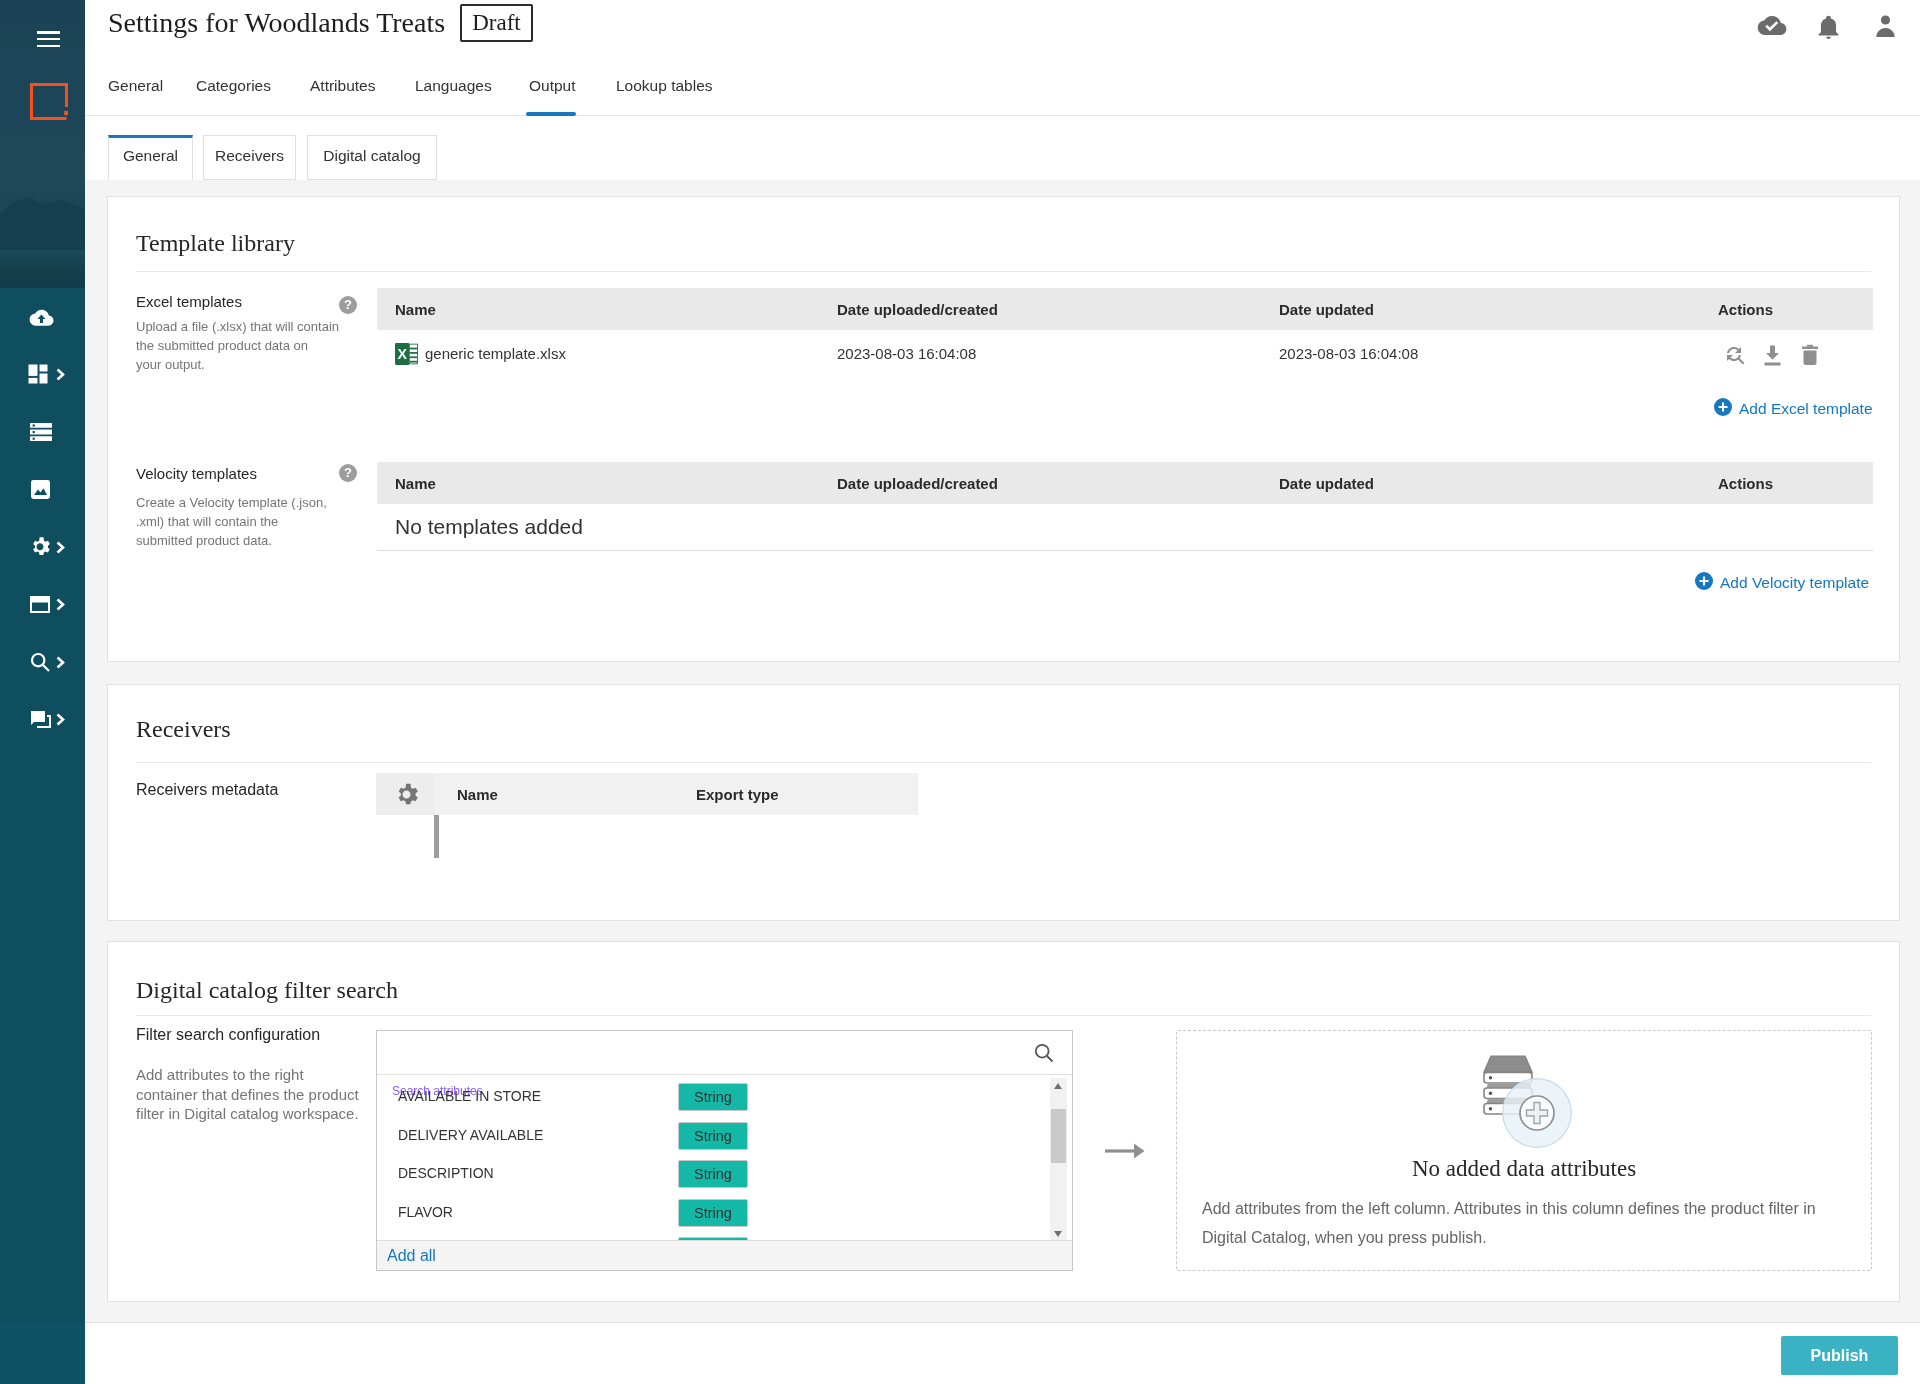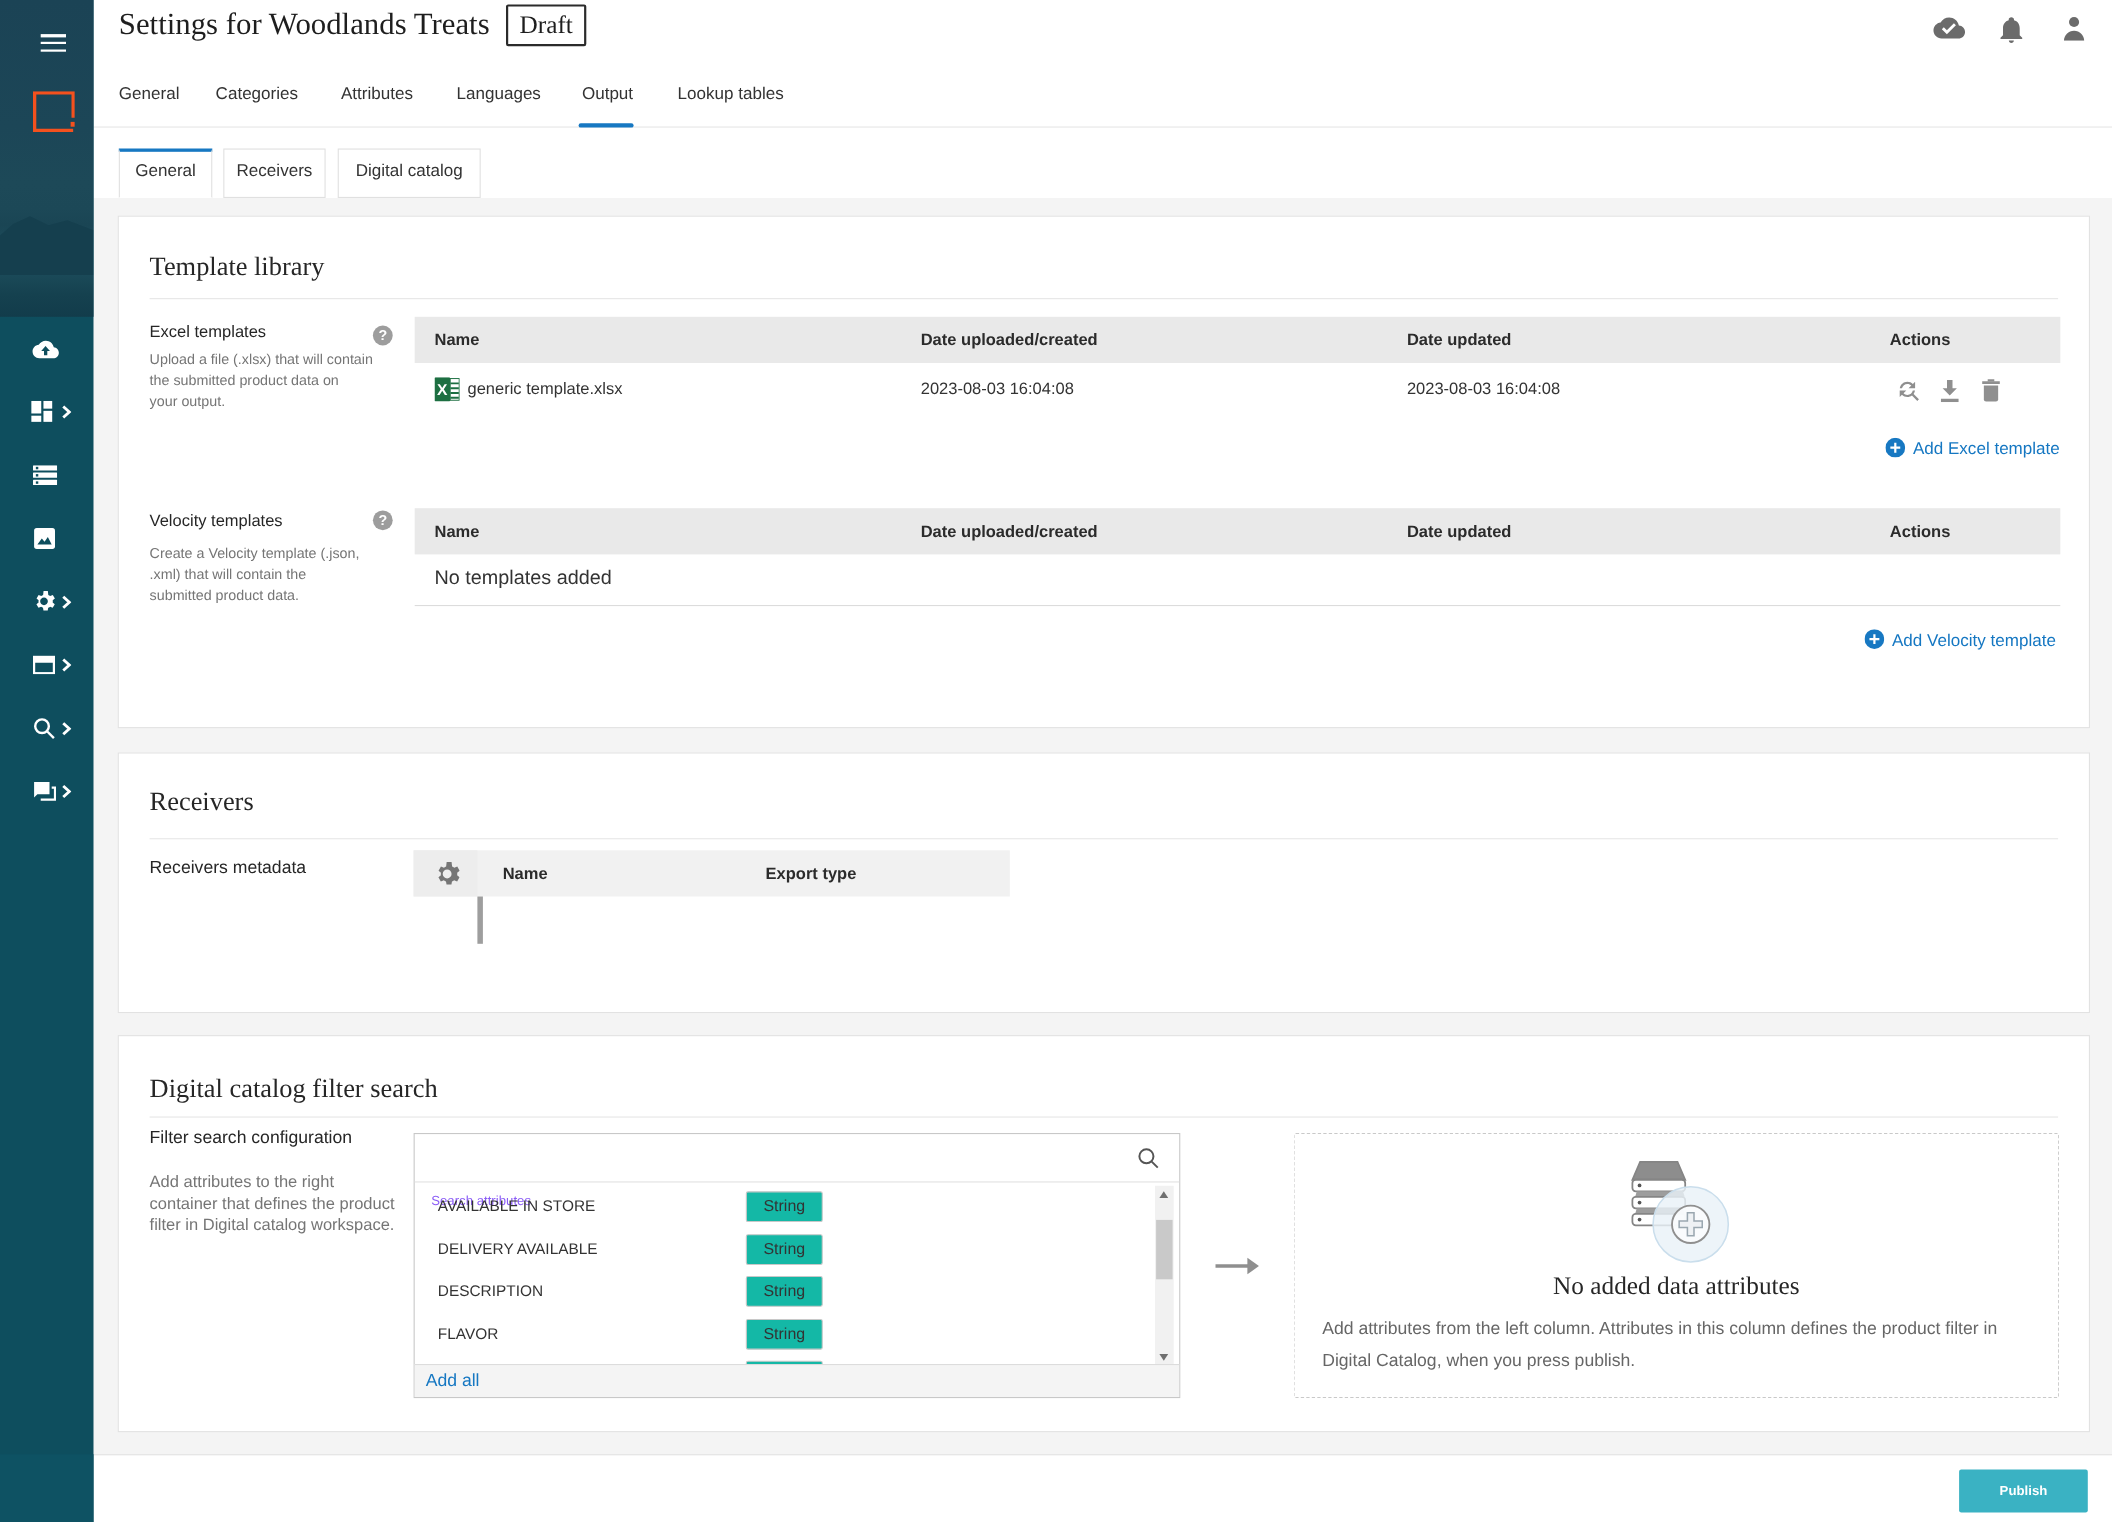--- a/index.html
+++ b/index.html
@@ -73,21 +73,21 @@
 .attrow .an { position:absolute; left:21px; top:10px; font-size:14px; color:#333; }
 .strbtn { position:absolute; left:301px; top:5px; width:70px; height:28px; border:1px solid #c8c8c8; border-radius:2px;
   background:#14b8a6; font-size:14.5px; color:#333; text-align:center; line-height:26px; }
 #addall { position:absolute; left:0; bottom:0; width:695px; height:30px; background:#f4f4f4; border-top:1px solid #dcdcdc; }
 #sbar { position:absolute; right:5px; top:47px; width:17px; height:164px; background:#f1f1f1; }
 #dashbox { position:absolute; left:1068px; top:88px; width:696px; height:241px; border:1px dashed #c9c9c9; border-radius:2px; }
 
 
 #footer { position:absolute; left:85px; top:1322px; width:1835px; height:62px; background:#fff; border-top:1px solid #e0e0e0; }
 #publish { position:absolute; right:22px; top:13px; width:117px; height:39px; background:#3ab2c3; color:#fff;
-  font-size:12px; font-weight:bold; text-align:center; line-height:39px; border-radius:2px; }
+  font-size:16px; font-weight:bold; text-align:center; line-height:39px; border-radius:2px; }
 .gray { color:#8a8a8a; }
 </style>
 </head>
 <body>
 
 <div id="head">
   <div id="title">Settings for Woodlands Treats</div>
   <div id="draft">Draft</div>
   <svg style="position:absolute; left:1670px; top:14px;" width="32" height="24" viewBox="0 0 32 24" fill="#6b6b6b">
     <path d="M25.8 9.1C24.9 4.9 21.2 2 17 2c-3.3 0-6.2 1.8-7.8 4.5C5.5 6.9 2.7 10 2.7 13.8c0 4 3.3 7.2 7.3 7.2h15.3c3.4 0 6.1-2.7 6.1-6 0-3.2-2.5-5.7-5.6-5.9zM14.9 17.2l-4.6-4.6 1.8-1.8 2.8 2.8 6.4-6.4 1.8 1.8-8.2 8.2z"></path>
@@ -170,21 +170,21 @@
   <div class="helpq" style="left:231px; top:267px;">?</div>
   <div class="secdesc" style="left:28px; top:296px;">Create a Velocity template (.json,<br>.xml) that will contain the<br>submitted product data.</div>
 
   <div class="ttable" style="top:265px;">
     <div class="thead">
       <span class="tc1">Name</span>
         <span class="tc2">Date uploaded/created</span>
         <span class="tc3">Date updated</span>
         <span class="tc4">Actions</span>
     </div>
-    <div style="position:relative; height:47px; font-size:18px; border-bottom:1px solid #dcdcdc;">
+    <div style="position:relative; height:47px; font-size:21px; border-bottom:1px solid #dcdcdc;">
       <span style="position:absolute; left:18px; top:11px;">No templates added</span>
     </div>
   </div>
   <svg class="pluscirc" style="left:1587px; top:375px;" viewBox="0 0 18 18">
       <circle cx="9" cy="9" r="9" fill="#1778c2"></circle>
       <path d="M9 4.5 V13.5 M4.5 9 H13.5" stroke="#fff" stroke-width="2"></path>
     </svg>
   <div class="addlink" style="left:1612px; top:377px;">Add Velocity template</div>
 </div>
 

